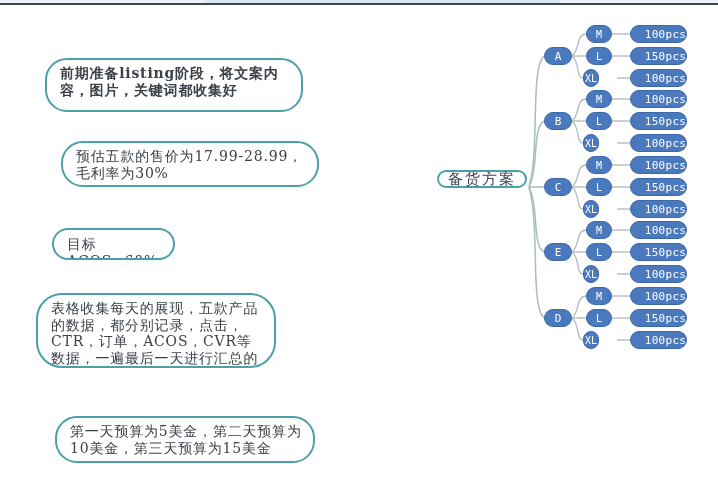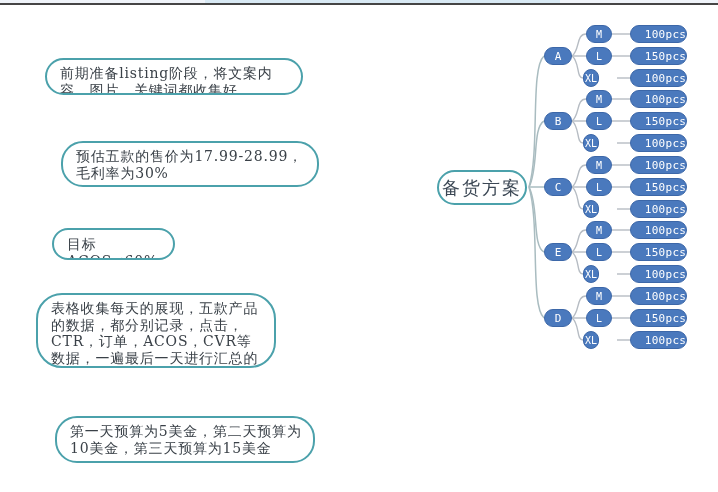--- a/index.html
+++ b/index.html
@@ -13,33 +13,33 @@
   .top-line{position:absolute;left:0;top:3px;width:718px;height:2px;background:#454545;}
 
   
   .note-box{
     position:absolute;box-sizing:border-box;background:#ffffff;
     border:2px solid #4BA1AB;border-radius:22px;
     color:#3A4148;font-family:"DejaVu Serif",serif;
     font-size:14px;line-height:16.5px;letter-spacing:0.8px;
     padding:5px 10px 5px 13px;overflow:hidden;
   }
-  #note-0{left:45px;top:58px;width:258px;height:37px;}
+  #note-0{left:45px;top:58px;width:258px;height:54px;font-weight:bold;}
   #note-1{left:61px;top:141px;width:258px;height:46px;}
   #note-2{left:52px;top:228px;width:123px;height:32px;border-radius:16px;padding-top:6px;}
   #note-3{left:36px;top:293px;width:240px;height:75px;border-radius:26px;}
   #note-4{left:55px;top:416px;width:260px;height:47px;}
 
   
   #connector-svg{position:absolute;left:0;top:0;width:718px;height:492px;}
   .root-node{
-    position:absolute;left:437px;top:170px;width:90px;height:35px;box-sizing:border-box;
+    position:absolute;left:437px;top:170px;width:90px;height:18px;box-sizing:border-box;
     background:#ffffff;border:2px solid #4BA1AB;border-radius:18px;
     display:flex;align-items:center;justify-content:center;
-    color:#3B4754;font-family:"DejaVu Serif",serif;font-size:18px;letter-spacing:2px;
+    color:#3B4754;font-family:"DejaVu Serif",serif;font-size:15px;letter-spacing:2px;
   }
   .map-node{
     position:absolute;box-sizing:border-box;height:18px;
     background:#4A79BD;border:1px solid #3C67A8;border-radius:9px;
     display:flex;align-items:center;justify-content:center;
     color:#ffffff;font-family:"DejaVu Sans Mono",monospace;font-size:11px;
   }
   .branch-node{left:544px;width:28px;}
   .size-node{left:586px;width:26px;font-size:10px;}
   .size-node.xl{left:583px;width:16px;}

